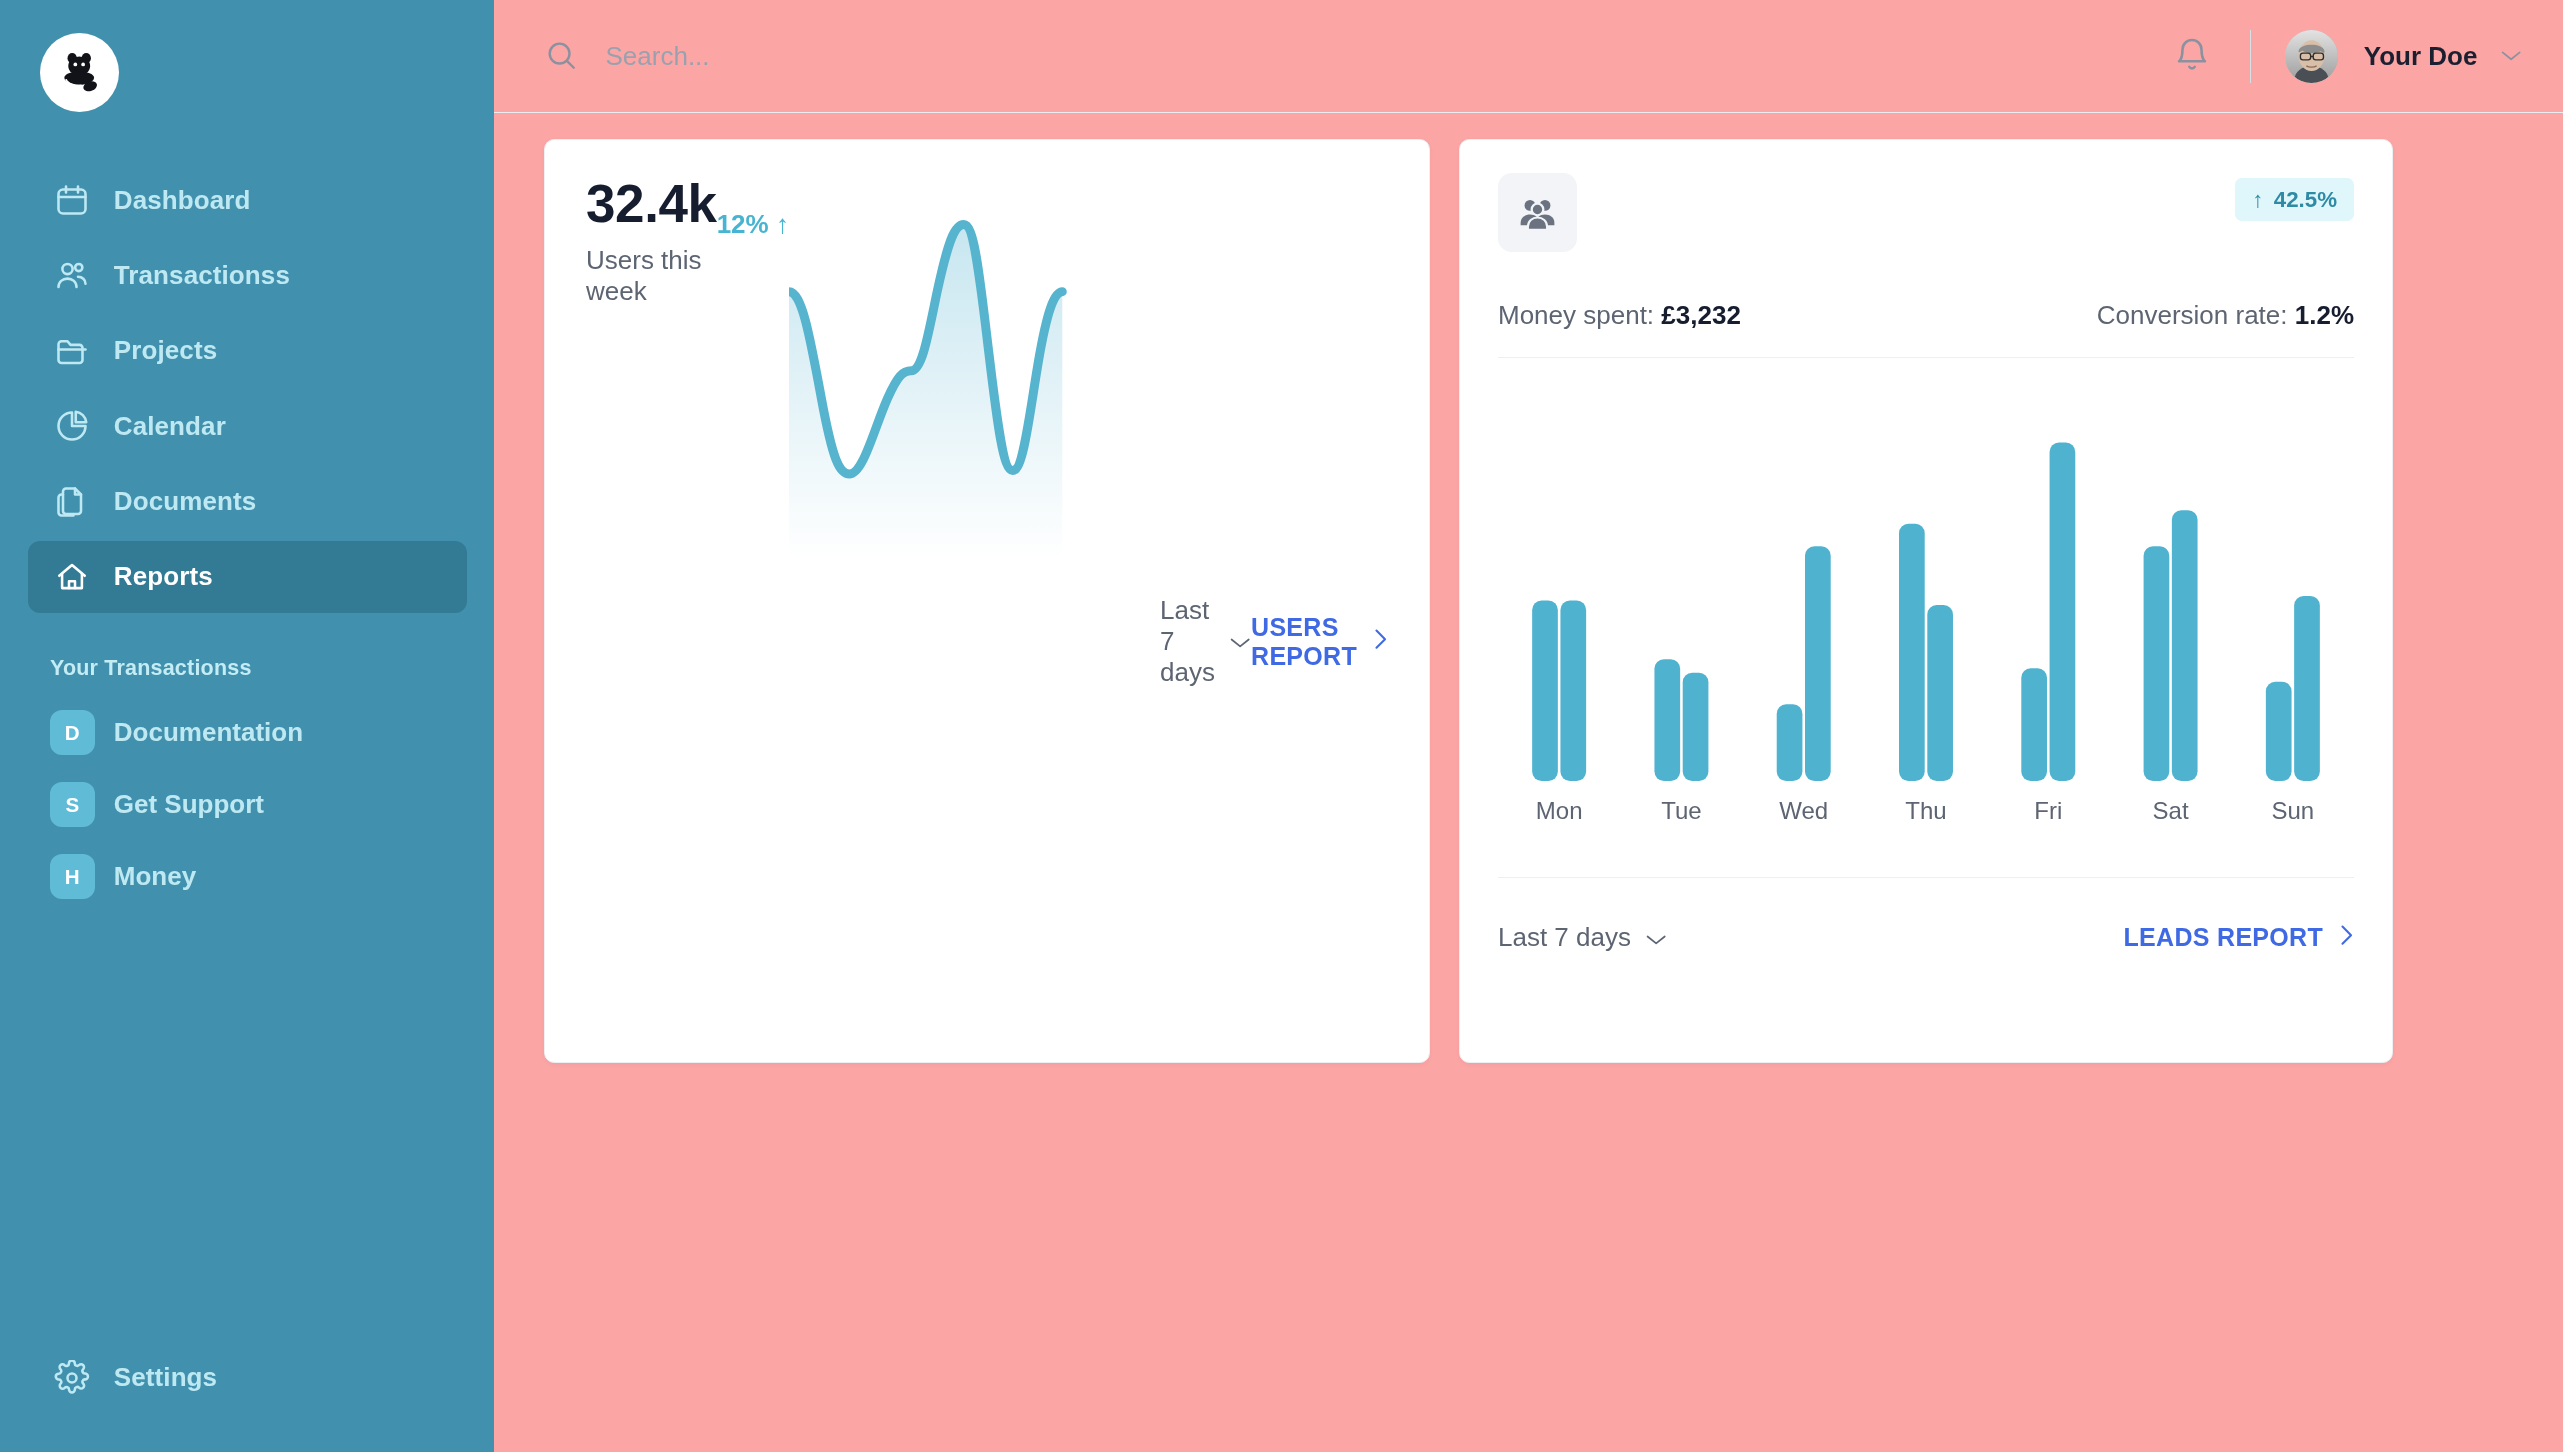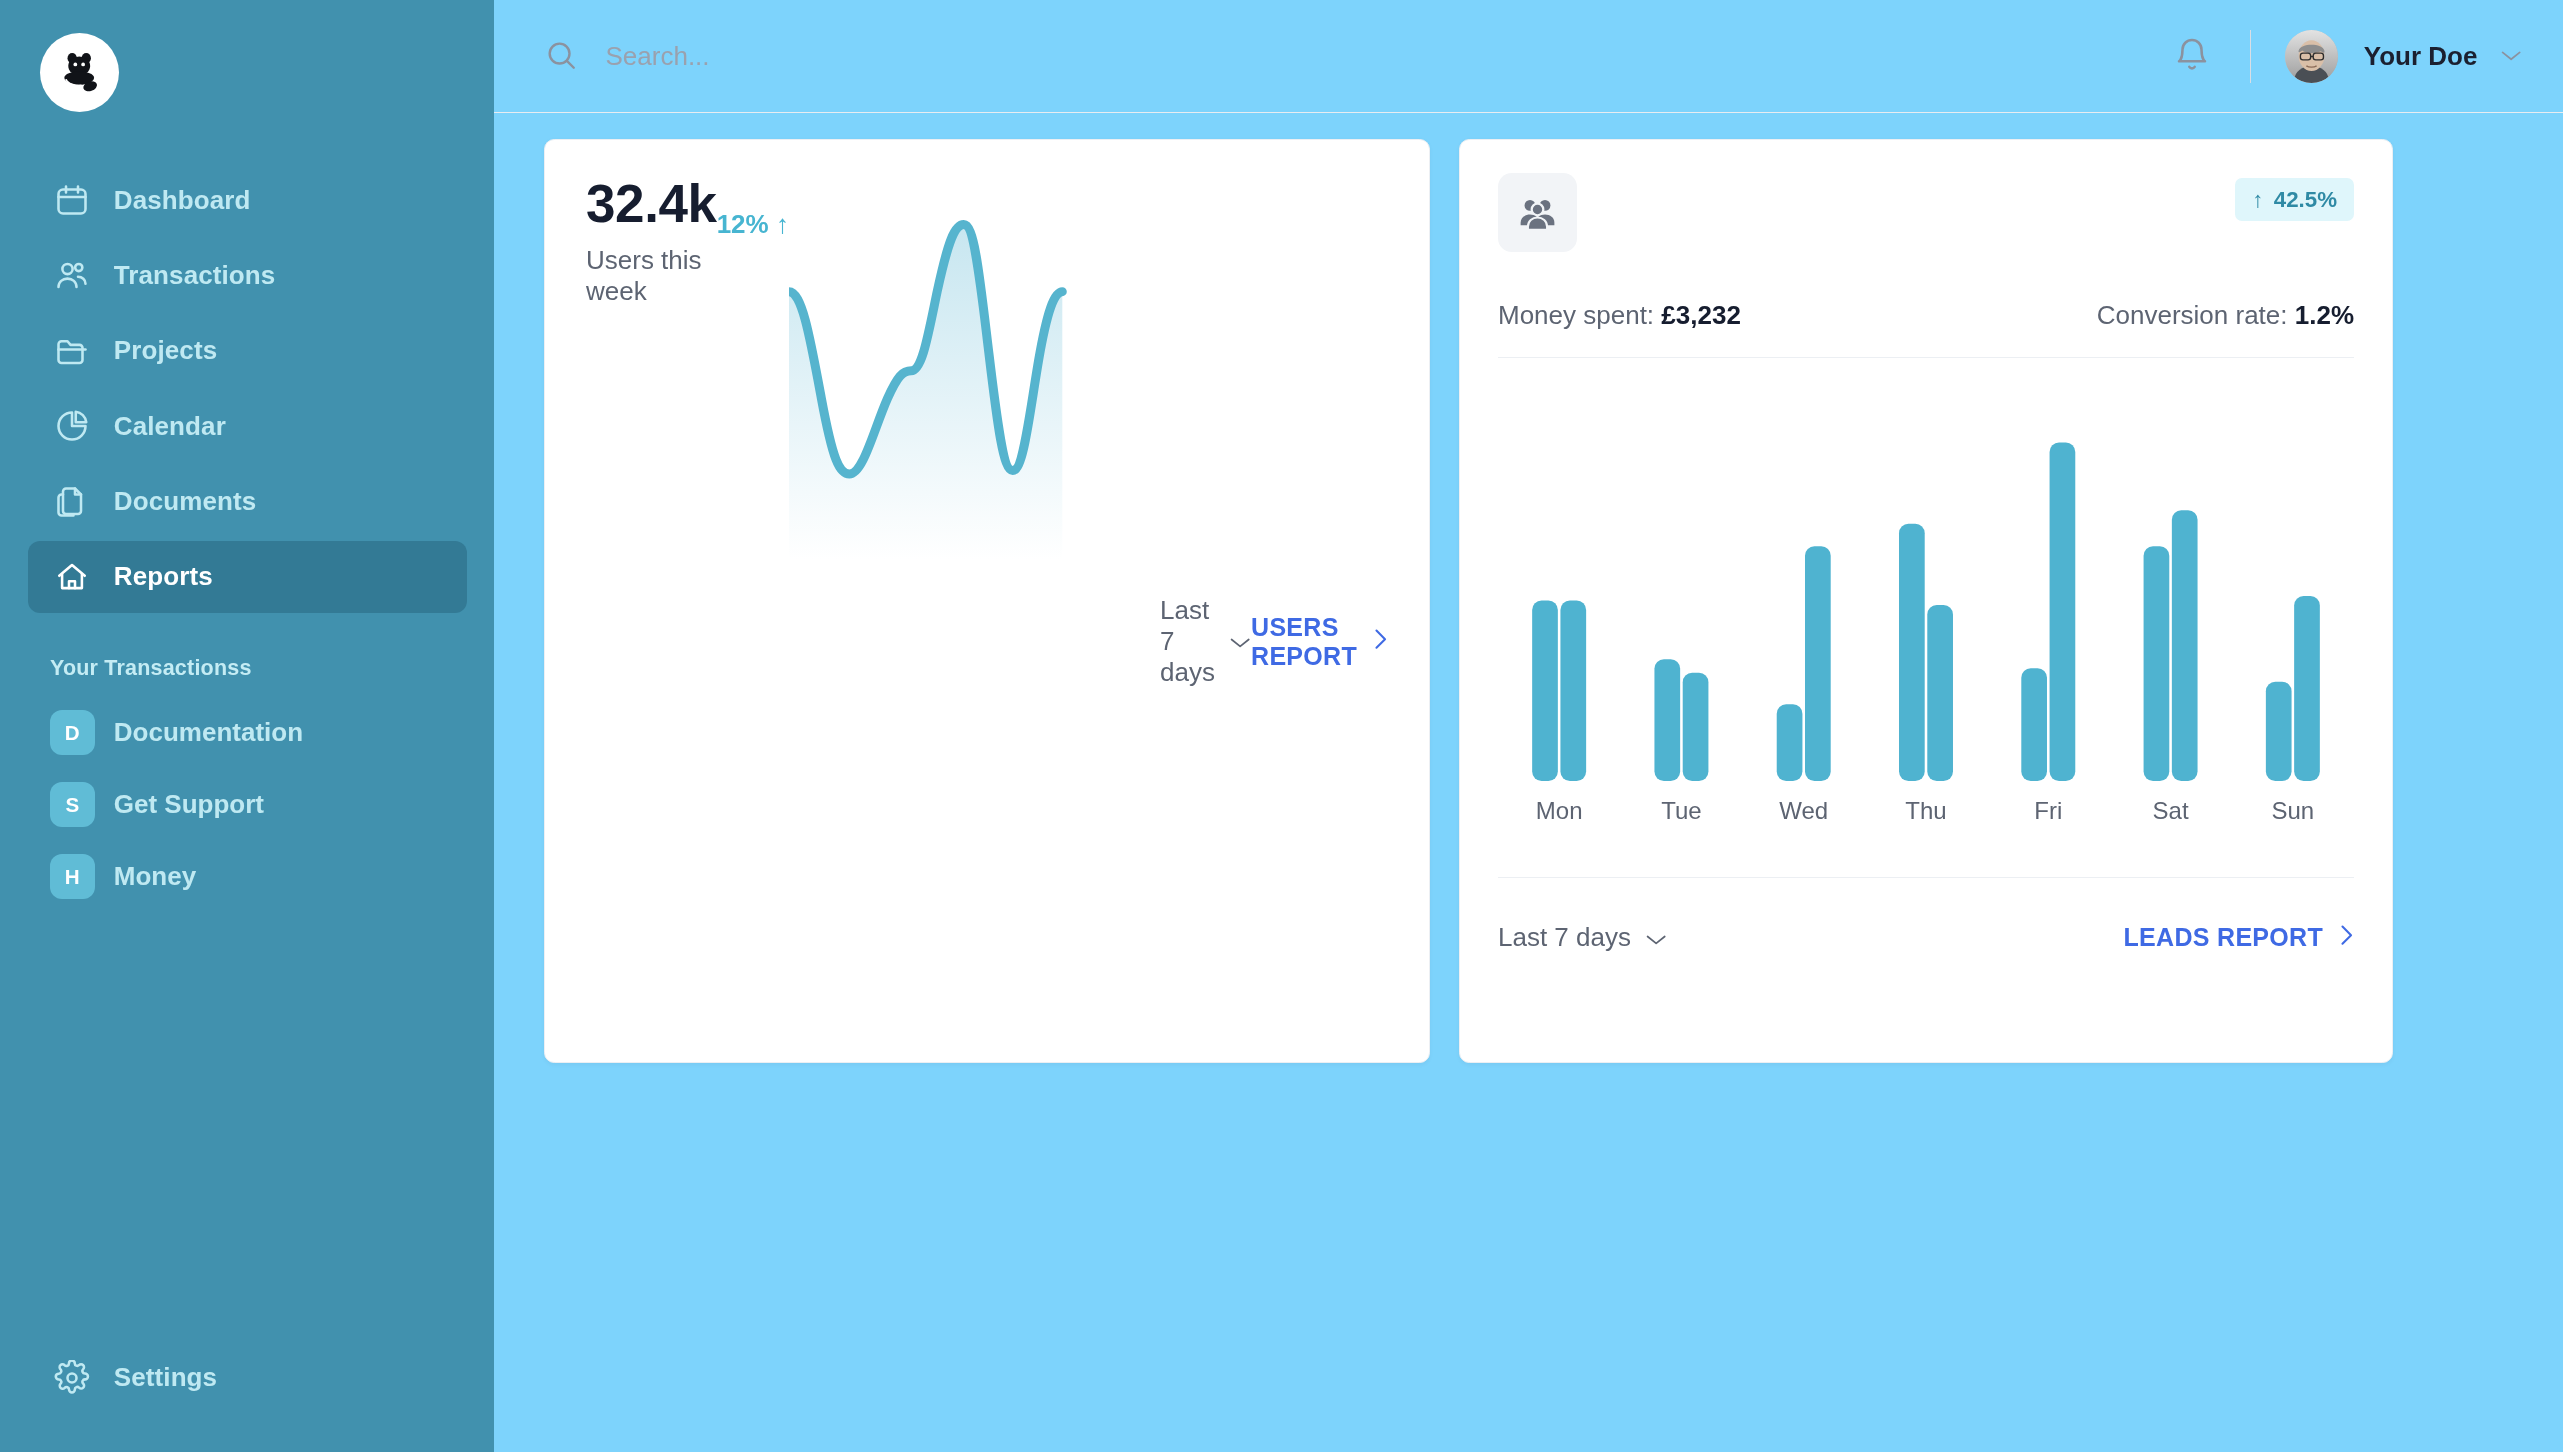--- a/index.html
+++ b/index.html
@@ -71,21 +71,21 @@
     font-size: 20.6px; font-weight: 700; color: #ffffff;
   }
   .mini-item .lbl {
     font-size: 26px; font-weight: 700; color: #bfe9f2;
     white-space: nowrap;
   }
 
   .sidebar-footer { margin-top: auto; padding: 0 27.5px 36px; }
 
   
-  .main { flex: 1; height: 1453px; display: flex; flex-direction: column; background:#7dd3fc; }
+  .main { flex: 1; height: 1453px; display: flex; flex-direction: column; background:#fca5a5; }
 
   .topbar {
     height: 113px; flex: 0 0 113px;
     border-bottom: 0.9px solid #e9ecf1;
     display: flex; align-items: center;
     padding: 0 41px 0 50px;
   }
   .search-box { display: flex; align-items: center; flex: 1; }
   .search-box svg { width: 34px; height: 34px; margin-right: 27.5px; flex:0 0 34px; }
   .search-input {
@@ -216,21 +216,21 @@
 
       <div class="nav-item">
         <span class="ico">
           <svg viewBox="0 0 24 24" fill="none" stroke="#bfe9f2" stroke-width="1.7" stroke-linecap="round" stroke-linejoin="round">
             <circle cx="9" cy="8" r="3.4"></circle>
               <path d="M3 20c0-3.4 2.7-5.6 6-5.6s6 2.2 6 5.6"></path>
             <circle cx="16.5" cy="7" r="2.4"></circle>
               <path d="M16 13.2c2.8 0 5 1.9 5 4.6"></path>
           </svg>
         </span>
-        <span class="lbl">Transactions</span>
+        <span class="lbl">Transactionss</span>
       </div>
 
       <div class="nav-item">
         <span class="ico">
           <svg viewBox="0 0 24 24" fill="none" stroke="#bfe9f2" stroke-width="1.7" stroke-linecap="round" stroke-linejoin="round">
             <path d="M3 7.5a2 2 0 0 1 2-2h4l2 2.4h6a2 2 0 0 1 2 2V18a2 2 0 0 1-2 2H5a2 2 0 0 1-2-2V7.5z"></path>
             <path d="M3 11h18"></path>
           </svg>
         </span>
         <span class="lbl">Projects</span>

